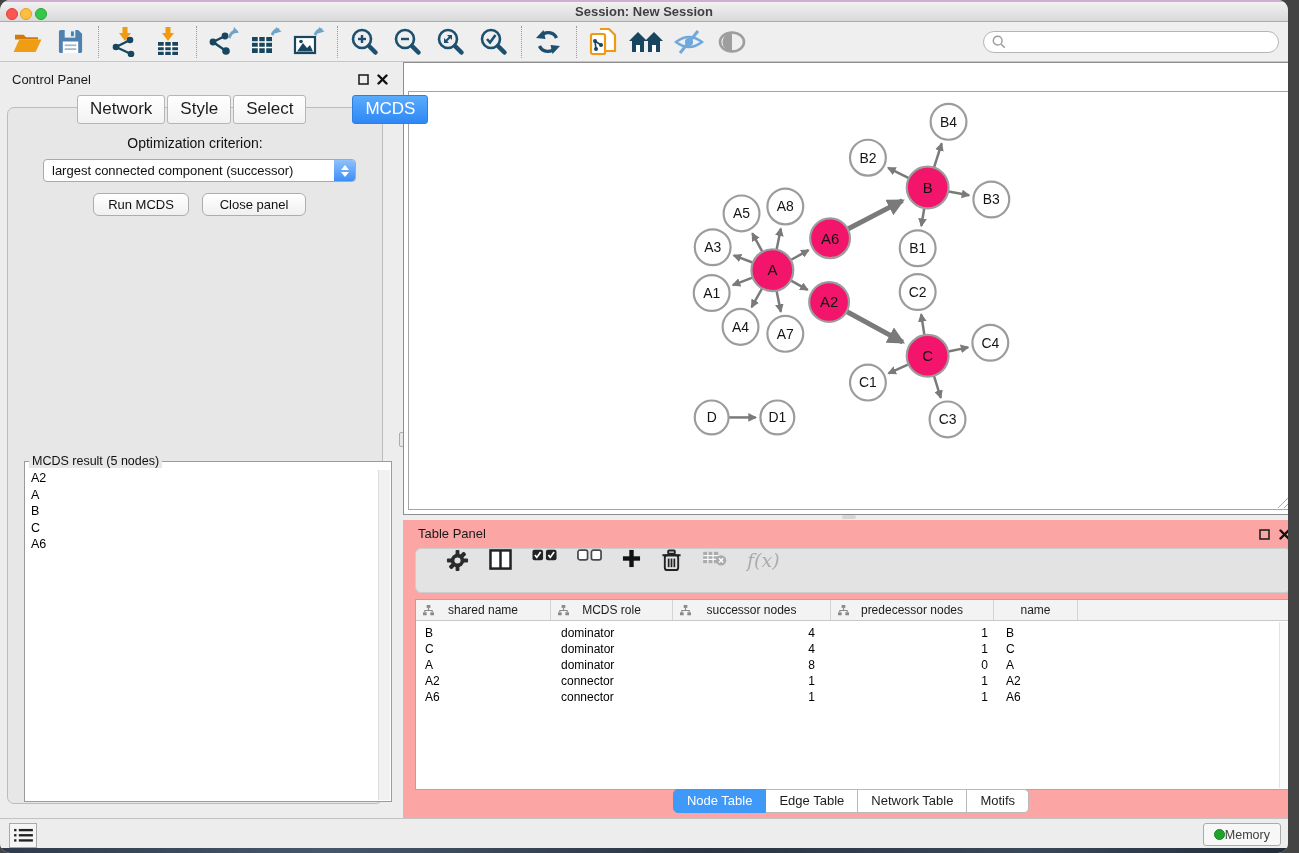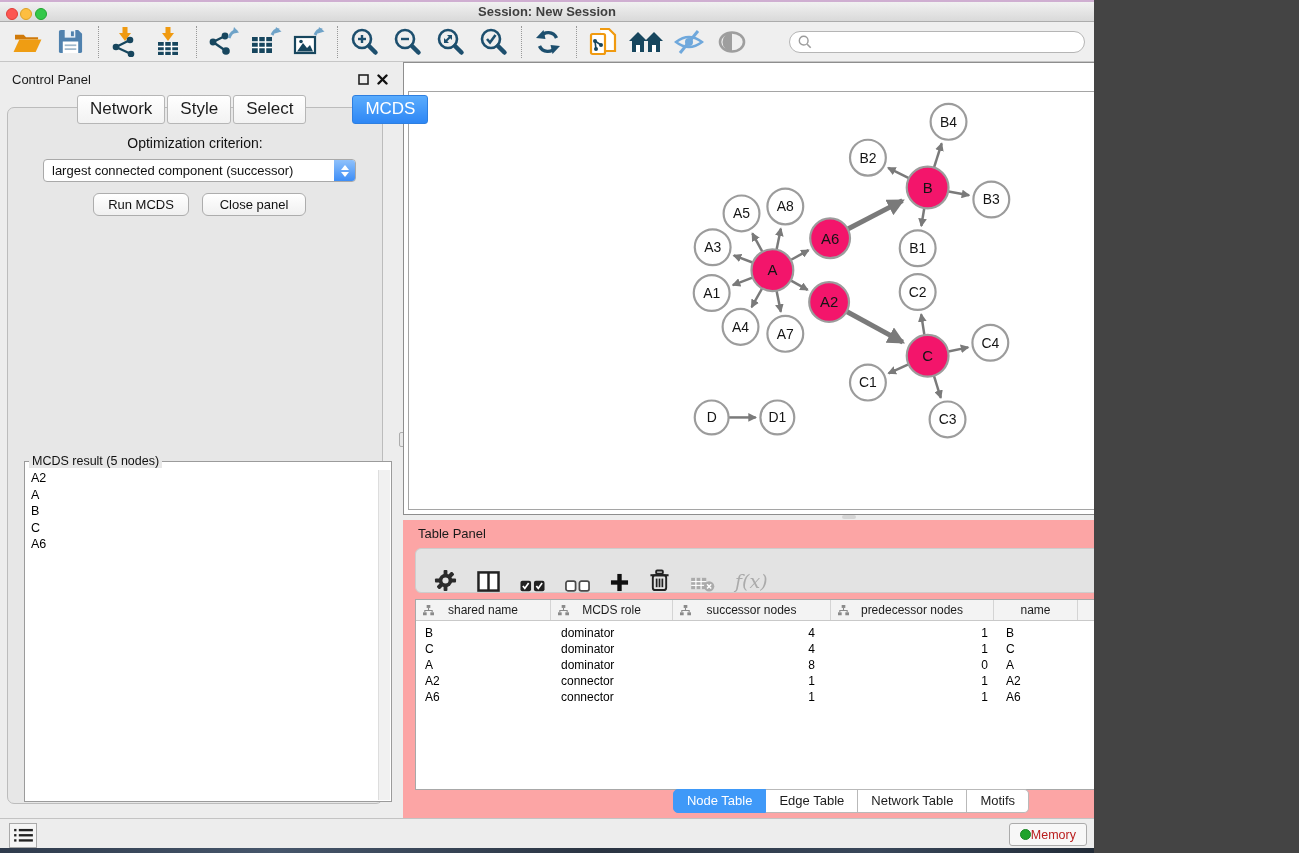--- a/index.html
+++ b/index.html
@@ -1,17 +1,17 @@
 <!DOCTYPE html>
 <html><head>
 <meta charset="utf-8">
 <style>
   * { box-sizing: border-box; margin: 0; padding: 0; }
   body { font-family: "Liberation Sans", "DejaVu Sans", sans-serif; background:#444; }
-  #root { position:relative; width:1094px; height:853px; background:#EDEDED; overflow:hidden; }
+  #root { position:relative; width:1288px; height:853px; background:#EDEDED; overflow:hidden;border-radius:10px; }
 
   
   #titlebar { position:absolute; left:0; top:0; width:100%; height:22px;
     background:linear-gradient(#F1F1F1,#D9D9D9); border-top:2px solid #CFAED1; border-bottom:1px solid #ACACAC; }
   .tl { position:absolute; top:6px; width:12px; height:12px; border-radius:50%; }
   .tl-red { left:6px; background:#FC5652; border:1px solid #DF3E38; }
   .tl-yellow { left:20px; background:#FDBE41; border:1px solid #DEA123; }
   .tl-green { left:35px; background:#34C84A; border:1px solid #23A532; }
   #titlebar .title { text-align:center; font-size:13px; color:#3F3F3F; line-height:20px; font-weight:bold; }
 
@@ -66,21 +66,21 @@
   #nw-titlebar .title { text-align:center; font-size:12.5px; color:#2F2F2F; line-height:25px; font-weight:bold; }
   #nw-canvas { position:absolute; left:4px; top:28px; right:4px; bottom:4px; background:#FFF; border:1px solid #A5A5A5; }
   #graph-svg { width:100%; height:100%; }
   #nw-resize { position:absolute; right:1px; bottom:1px; width:15px; height:15px;
     background:repeating-linear-gradient(135deg, transparent 0 3px, #A9A9A9 3px 4px);
     clip-path:polygon(100% 0, 100% 100%, 0 100%); }
 
   
   #table-panel { position:absolute; left:403px; top:520px; width:896px; height:298px; background:#fca5a5; }
   #tp-toolbar { position:absolute; left:12px; top:28px; width:876px; height:45px;
-    background:#E3E3E3; border:1px solid #CDCDCD; border-radius:6px; display:flex; align-items:flex-end; padding-left:18px; }
+    background:#E3E3E3; border:1px solid #CDCDCD; border-radius:6px; display:flex; align-items:flex-start; padding-left:30px; }
   .tpi { background:none; border:none; margin-right:20px; display:flex; align-items:center; }
   .fx { font-family:"DejaVu Serif", serif; font-style:italic; font-size:19px; color:#ABABAB; }
   #tp-table { position:absolute; left:12px; top:79px; width:877px; height:191px; background:#FFF; border:1px solid #A8A8A8; }
   #tbl-head { display:flex; height:21px; background:#F3F3F3; border-bottom:1px solid #C9C9C9; }
   .hcell { position:relative; border-right:1px solid #D4D4D4; display:flex; align-items:center; justify-content:center;
     font-size:12px; color:#1C1C1C; }
   .hcell .hicon { position:absolute; left:7px; top:5px; }
   .hfill { flex:1; border-right:none; }
   #tbl-body { padding-top:4px; }
   .trow { display:flex; height:16px; }
@@ -91,21 +91,21 @@
     padding:3px 13px 4px; }
   .bt-tab:first-child { border-left:1px solid #B9B9B9; border-radius:5px 0 0 5px; }
   .bt-tab:last-child { border-radius:0 5px 5px 0; }
   .bt-tab.active { background:#3F99F8; border-color:#3F99F8; color:#FFF; }
 
   
   #status-bar { position:absolute; left:0; top:818px; width:100%; height:30px; background:#EDEDED; border-top:1px solid #C3C3C3; }
   #list-btn { position:absolute; left:9px; top:4px; width:28px; height:25px; background:#F5F5F5; border:1px solid #A9A9A9;
     display:flex; align-items:center; justify-content:center; }
   #memory-btn { position:absolute; right:7px; top:4px; height:23px; background:#F7F7F7; border:1px solid #ABABAB;
-    border-radius:3px; display:flex; align-items:center; padding:0 10px; font-size:12.5px; color:#b91c1c; }
+    border-radius:3px; display:flex; align-items:center; padding:0 10px; font-size:12.5px; color:#404040; }
   #memory-dot { width:11px; height:11px; border-radius:50%; background:#1FA32B; border:1px solid #188523; }
   #bottom-strip { position:absolute; left:0; top:848px; width:100%; height:5px;
     background:linear-gradient(90deg,#2F3B4C,#46566B 25%,#2A3442 55%,#39475A 80%,#222C38); }
 </style>
 </head>
 <body>
 
 <div id="root">
 
   <div id="titlebar">

